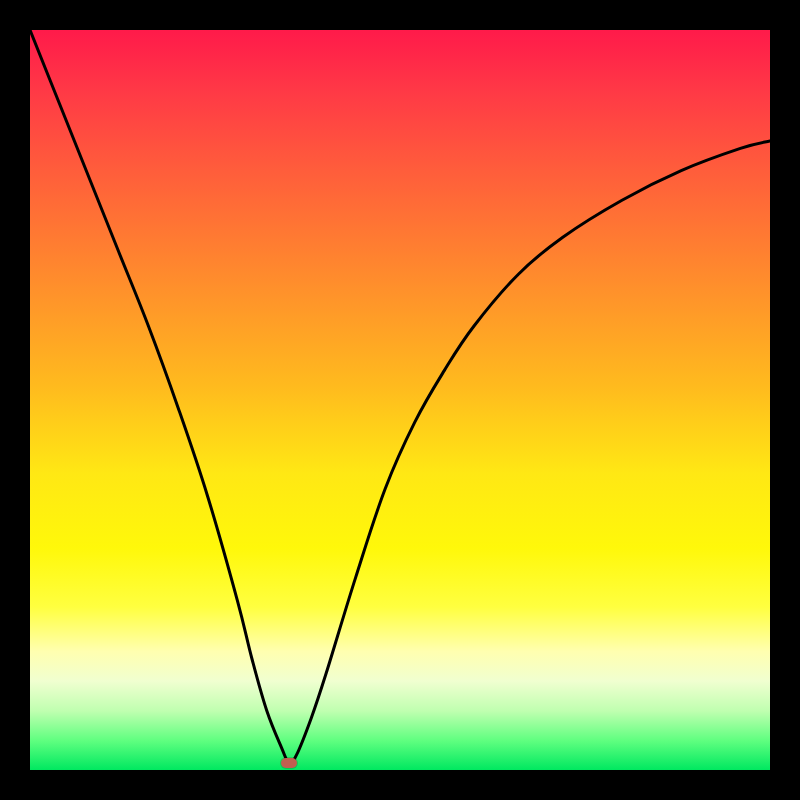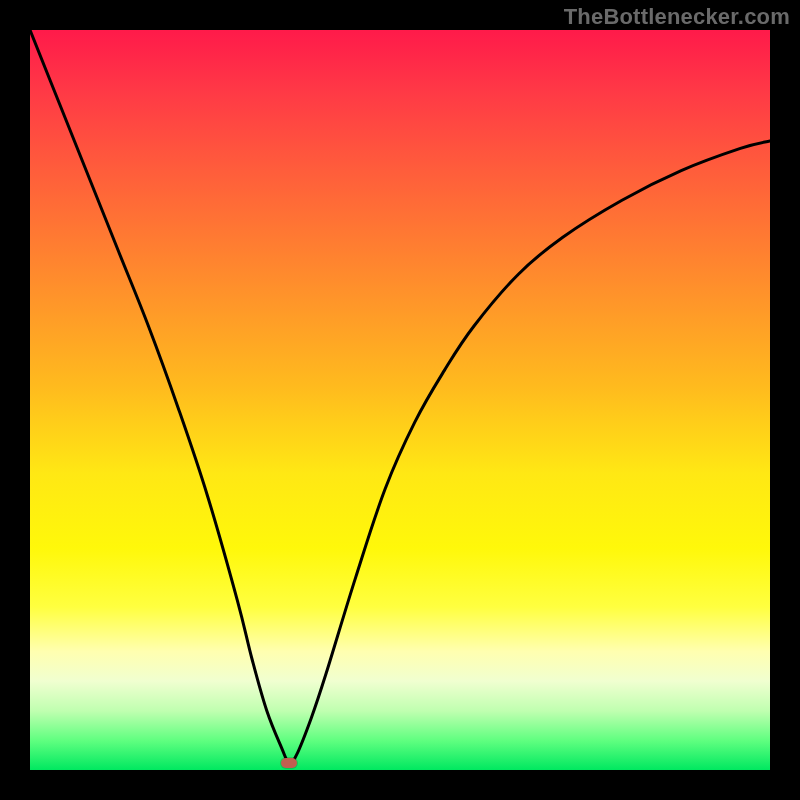--- a/index.html
+++ b/index.html
@@ -64,14 +64,13 @@
 </head>
 <body>
 
 <div class="frame">
   <div class="plot">
     <svg class="curve" viewBox="0 0 740 740" preserveAspectRatio="none">
       <path id="curve-path" d="M 0.00 0.00 C 5.33 13.32, 18.94 47.36, 29.60 74.00 C 40.26 100.64, 48.54 121.36, 59.20 148.00 C 69.86 174.64, 78.14 195.36, 88.80 222.00 C 99.46 248.64, 107.74 268.03, 118.40 296.00 C 129.06 323.97, 137.34 346.76, 148.00 377.40 C 158.66 408.04, 166.94 431.57, 177.60 466.20 C 188.26 500.83, 199.21 540.50, 207.20 569.80 C 215.19 599.10, 216.67 609.02, 222.00 629.00 C 227.33 648.98, 231.47 664.82, 236.80 680.80 C 242.13 696.78, 247.60 708.48, 251.60 717.80 C 255.60 727.12, 256.34 731.27, 259.00 732.60 C 261.66 733.93, 262.40 733.19, 266.40 725.20 C 270.40 717.21, 275.87 702.85, 281.20 688.20 C 286.53 673.55, 288.01 669.11, 296.00 643.80 C 303.99 618.49, 314.94 580.90, 325.60 547.60 C 336.26 514.30, 344.54 486.77, 355.20 458.80 C 365.86 430.83, 374.14 413.51, 384.80 392.20 C 395.46 370.89, 403.74 357.72, 414.40 340.40 C 425.06 323.08, 430.68 313.32, 444.00 296.00 C 457.32 278.68, 472.42 260.18, 488.40 244.20 C 504.38 228.22, 514.15 220.52, 532.80 207.20 C 551.45 193.88, 570.69 182.19, 592.00 170.20 C 613.31 158.21, 629.89 149.92, 651.20 140.60 C 672.51 131.28, 694.42 123.73, 710.40 118.40 C 726.38 113.07, 734.67 112.33, 740.00 111.00" fill="none" stroke="#000" stroke-width="3" stroke-linecap="round" stroke-linejoin="round"></path>
     </svg>
     <div id="marker" class="marker" style="left: 259px; top: 732.6px; background: rgb(192, 96, 80);"></div>
   </div>
-  <div class="watermark">TheBottlenecker.com</div>
 </div>
 
 </body></html>

